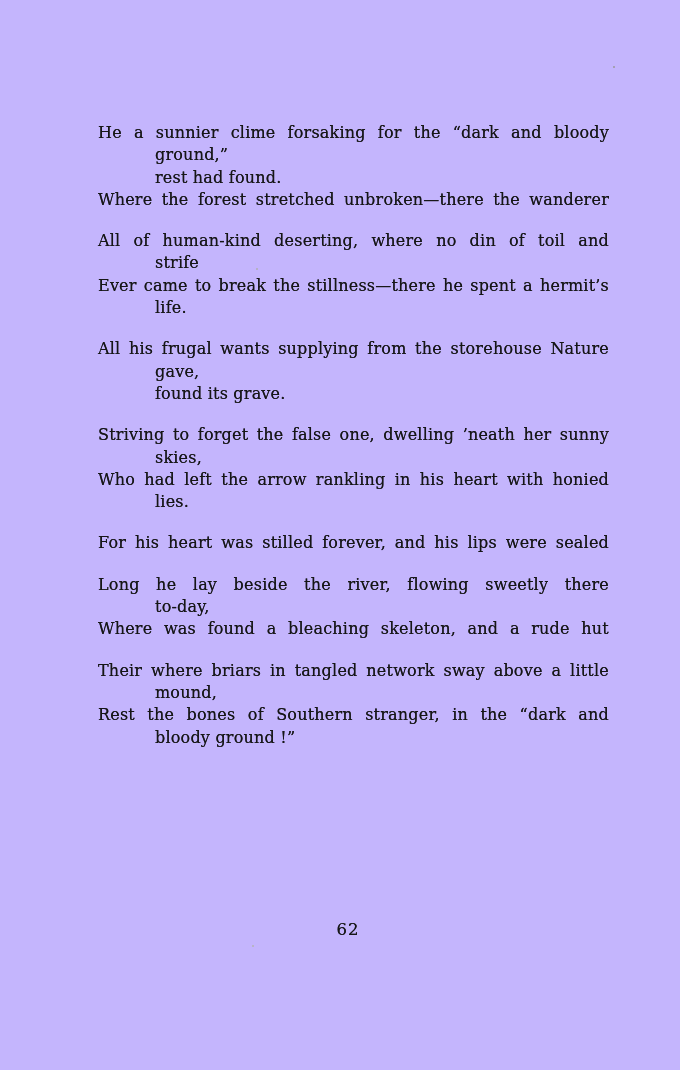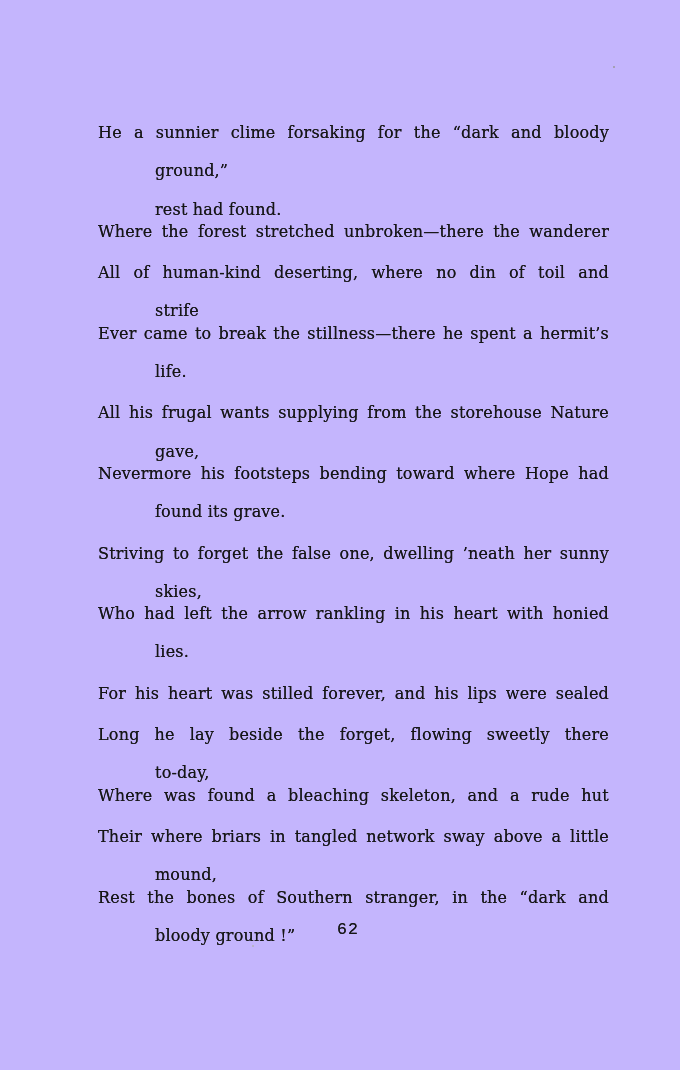--- a/index.html
+++ b/index.html
@@ -28,30 +28,28 @@
     text-shadow: 0 0 0.4px rgba(10,10,10,0.75);
     white-space: normal;
   }
   .line.first {
     text-align: justify;
     text-align-last: justify;
   }
   .line.cont {
     padding-left: 57px;
     text-align: left;
-    margin-top: 16px;
   }
   .page-number {
     position: absolute;
     top: 920px; left: 98px; width: 500px;
     text-align: center;
     font-size: 16.5px;
     letter-spacing: 1px;
     text-shadow: 0 0 0.4px rgba(10,10,10,0.75);
-    font-family: Liberation Mono, monospace;
   }
   .speck {
     position: absolute;
     width: 2px; height: 2px;
     background: #9a9a9a;
     border-radius: 50%;
   }
   .speck-1 { left: 613px; top: 66px; }
   .speck-2 { left: 256px; top: 268px; width: 2px; height: 2px; background: #b0b0b0; }
   .speck-3 { left: 252px; top: 945px; background: #b5b5b5; }
@@ -70,34 +68,33 @@
       </div>
       <div class="stanza">
         <div class="line first">All of human-kind deserting, where no din of toil and</div>
         <div class="line cont">strife</div>
         <div class="line first">Ever came to break the stillness—there he spent a hermit’s</div>
         <div class="line cont">life.</div>
       </div>
       <div class="stanza">
         <div class="line first">All his frugal wants supplying from the storehouse Nature</div>
         <div class="line cont">gave,</div>
-        <div class="line first">Nevermore his footsteps bending toward where Hope had</div>
         <div class="line cont">found its grave.</div>
       </div>
       <div class="stanza">
         <div class="line first">Striving to forget the false one, dwelling ’neath her sunny</div>
         <div class="line cont">skies,</div>
         <div class="line first">Who had left the arrow rankling in his heart with honied</div>
         <div class="line cont">lies.</div>
       </div>
       <div class="stanza">
         <div class="line first">For his heart was stilled forever, and his lips were sealed</div>
       </div>
       <div class="stanza">
-        <div class="line first">Long he lay beside the forget, flowing sweetly there</div>
+        <div class="line first">Long he lay beside the river, flowing sweetly there</div>
         <div class="line cont">to-day,</div>
         <div class="line first">Where was found a bleaching skeleton, and a rude hut</div>
       </div>
       <div class="stanza">
         <div class="line first">Their where briars in tangled network sway above a little</div>
         <div class="line cont">mound,</div>
         <div class="line first">Rest the bones of Southern stranger, in the “dark and</div>
         <div class="line cont">bloody ground !”</div>
       </div>
     </div>

